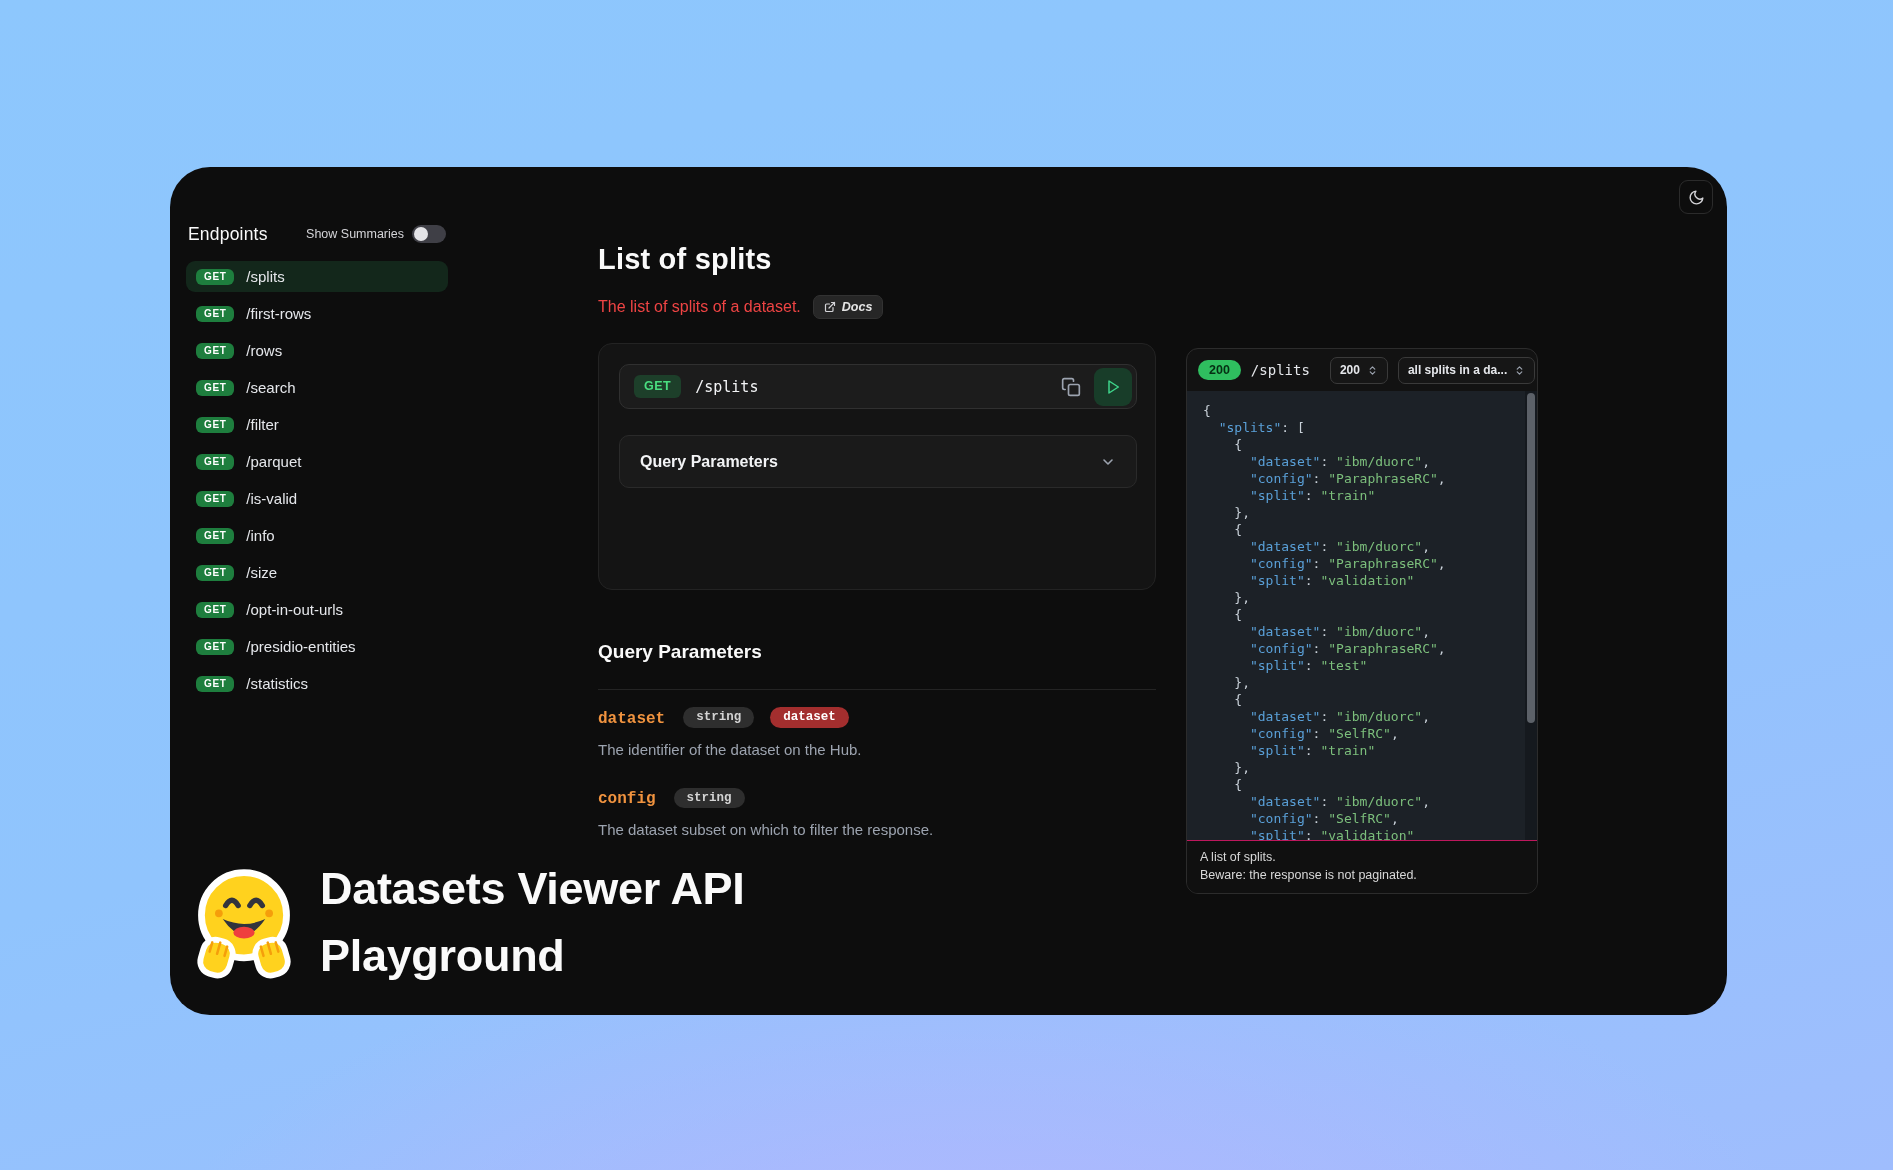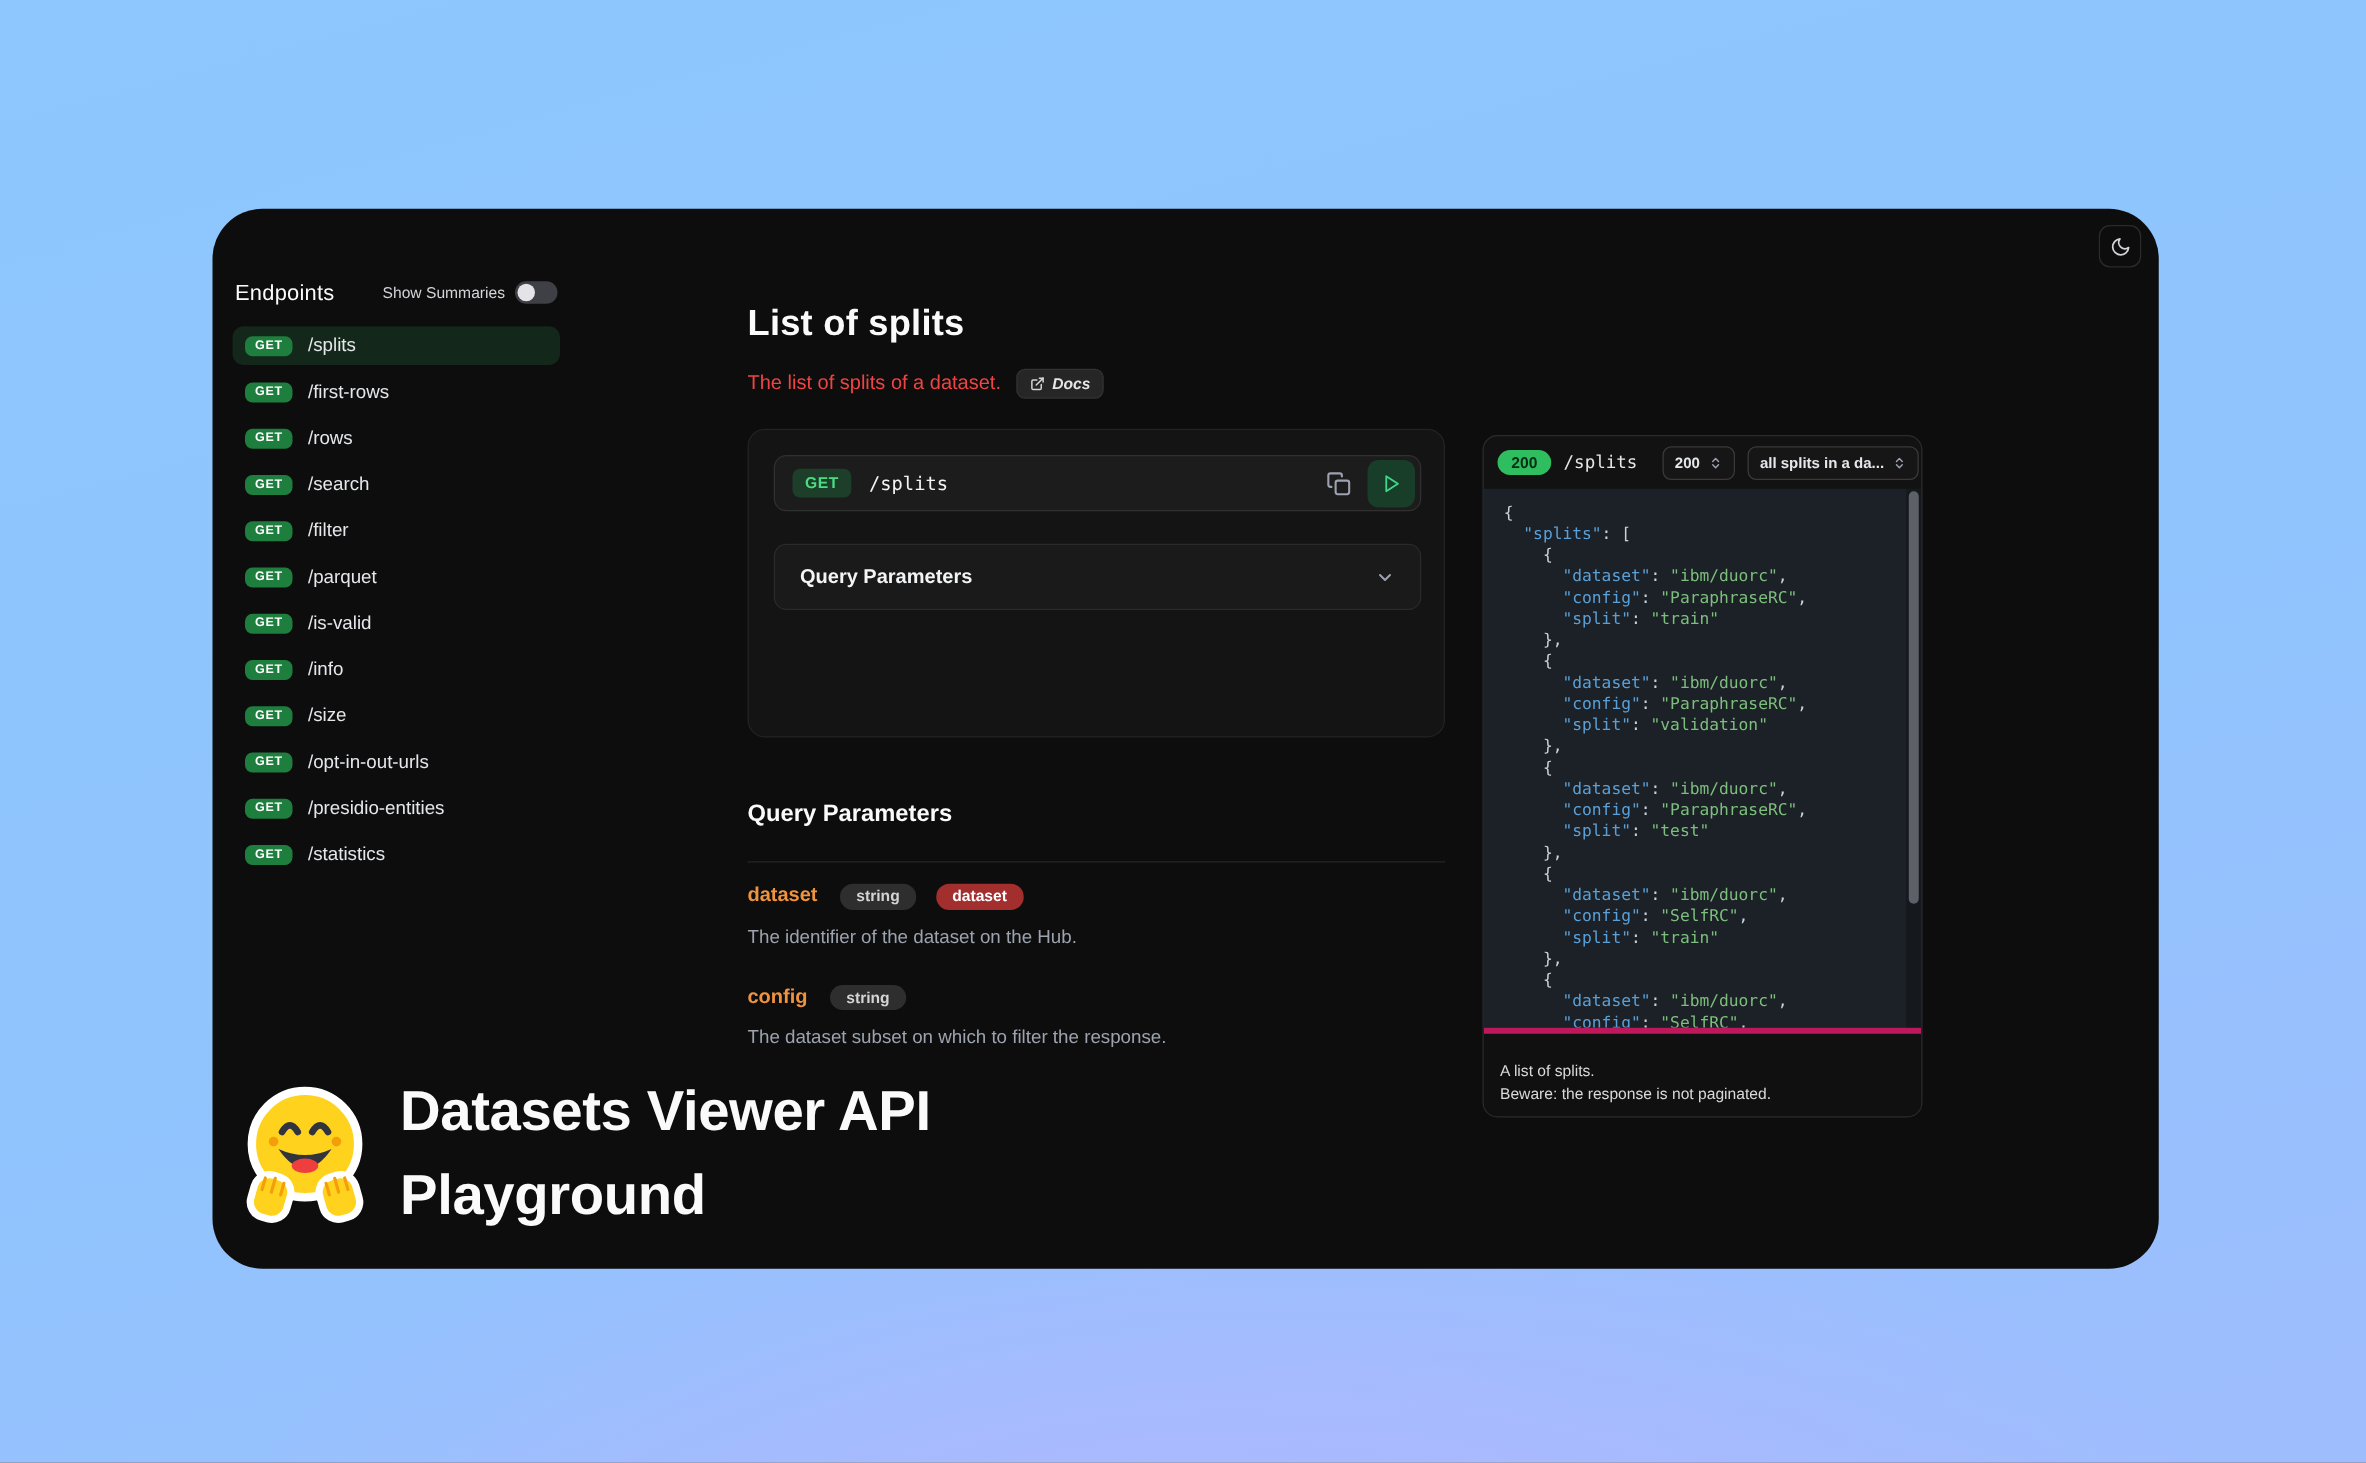--- a/index.html
+++ b/index.html
@@ -82,21 +82,21 @@
     padding:0 20px; cursor:pointer;
   }
   .accordion + .accordion { margin-top:25px; }
   .request-bar { margin-bottom:26px; }
   .accordion .acc-label { font-size:16px; font-weight:700; color:#f3f4f6; }
 
   .qp-title { position:absolute; top:474px; left:0; font-size:19px; font-weight:700; color:#fafafa; }
   .qp-divider { position:absolute; top:522px; left:0; width:558px; height:1px; background:#242424; }
   .qp-list { position:absolute; top:540px; left:0; width:558px; }
   .param-block + .param-block { margin-top:30px; }
-  .param-row { display:flex; align-items:center; }
+  .param-row { display:flex; align-items:flex-end;font-family:Liberation Mono, monospace; }
   .param-name { font-size:16px; font-weight:700; color:#f0933f; }
   .badge-type {
     margin-left:18px; background:#2e2e2e; color:#d4d4d4; font-size:12.5px; font-weight:700;
     padding:4px 13px; border-radius:999px; line-height:1;
   }
   .badge-required {
     margin-left:16px; background:#a32e2e; color:#ffffff; font-size:12.5px; font-weight:700;
     padding:4px 13px; border-radius:999px; line-height:1;
   }
   .param-desc { margin-top:13px; font-size:15px; color:#9ca3af; }
@@ -121,21 +121,21 @@
     padding:11px 26px 0 16px;
   }
   .code-area pre {
     font-family:"DejaVu Sans Mono", monospace; font-size:13px; line-height:17px;
     color:#c9d1d9; white-space:pre;
   }
   .jk { color:#5aa0d8; }
   .jv { color:#7cbf7c; }
   .scroll-track { position:absolute; right:0; top:0; bottom:0; width:12px; background:#15191e; }
   .scroll-thumb { position:absolute; right:2px; top:2px; width:8px; height:330px; background:#5c6168; border-radius:4px; }
-  .resp-foot { flex:0 0 auto; background:#101010; border-top:5px solid #be185d; padding:21px 13px 9px; }
+  .resp-foot { flex:0 0 auto; background:#101010; border-top:1px solid #be185d; padding:7px 13px 9px; }
   .resp-foot div { font-size:12.5px; color:#d9d9d9; line-height:1.45; }
 
   
   .branding { position:absolute; left:16px; top:688px; display:flex; align-items:center; gap:18px; }
   .brand-title { font-size:45px; font-weight:700; color:#fafafa; line-height:67px; letter-spacing:-.3px; }
 
   svg { display:block; }
 </style>
 </head>
 <body>

